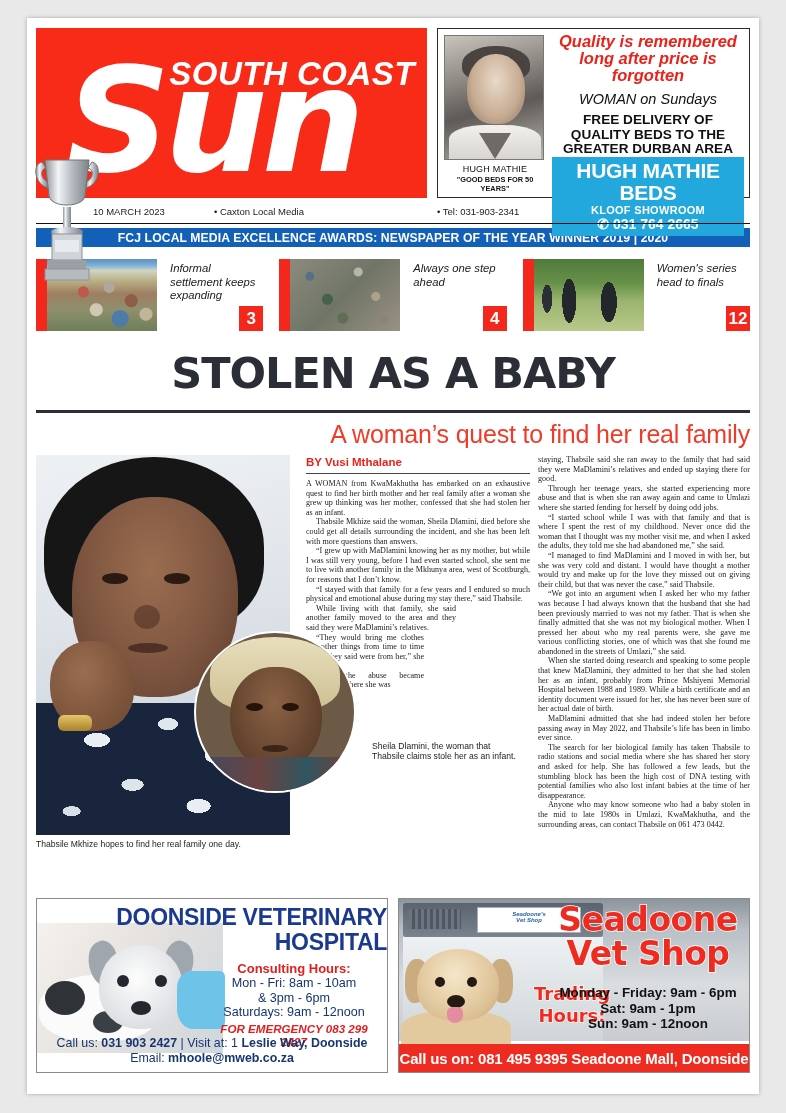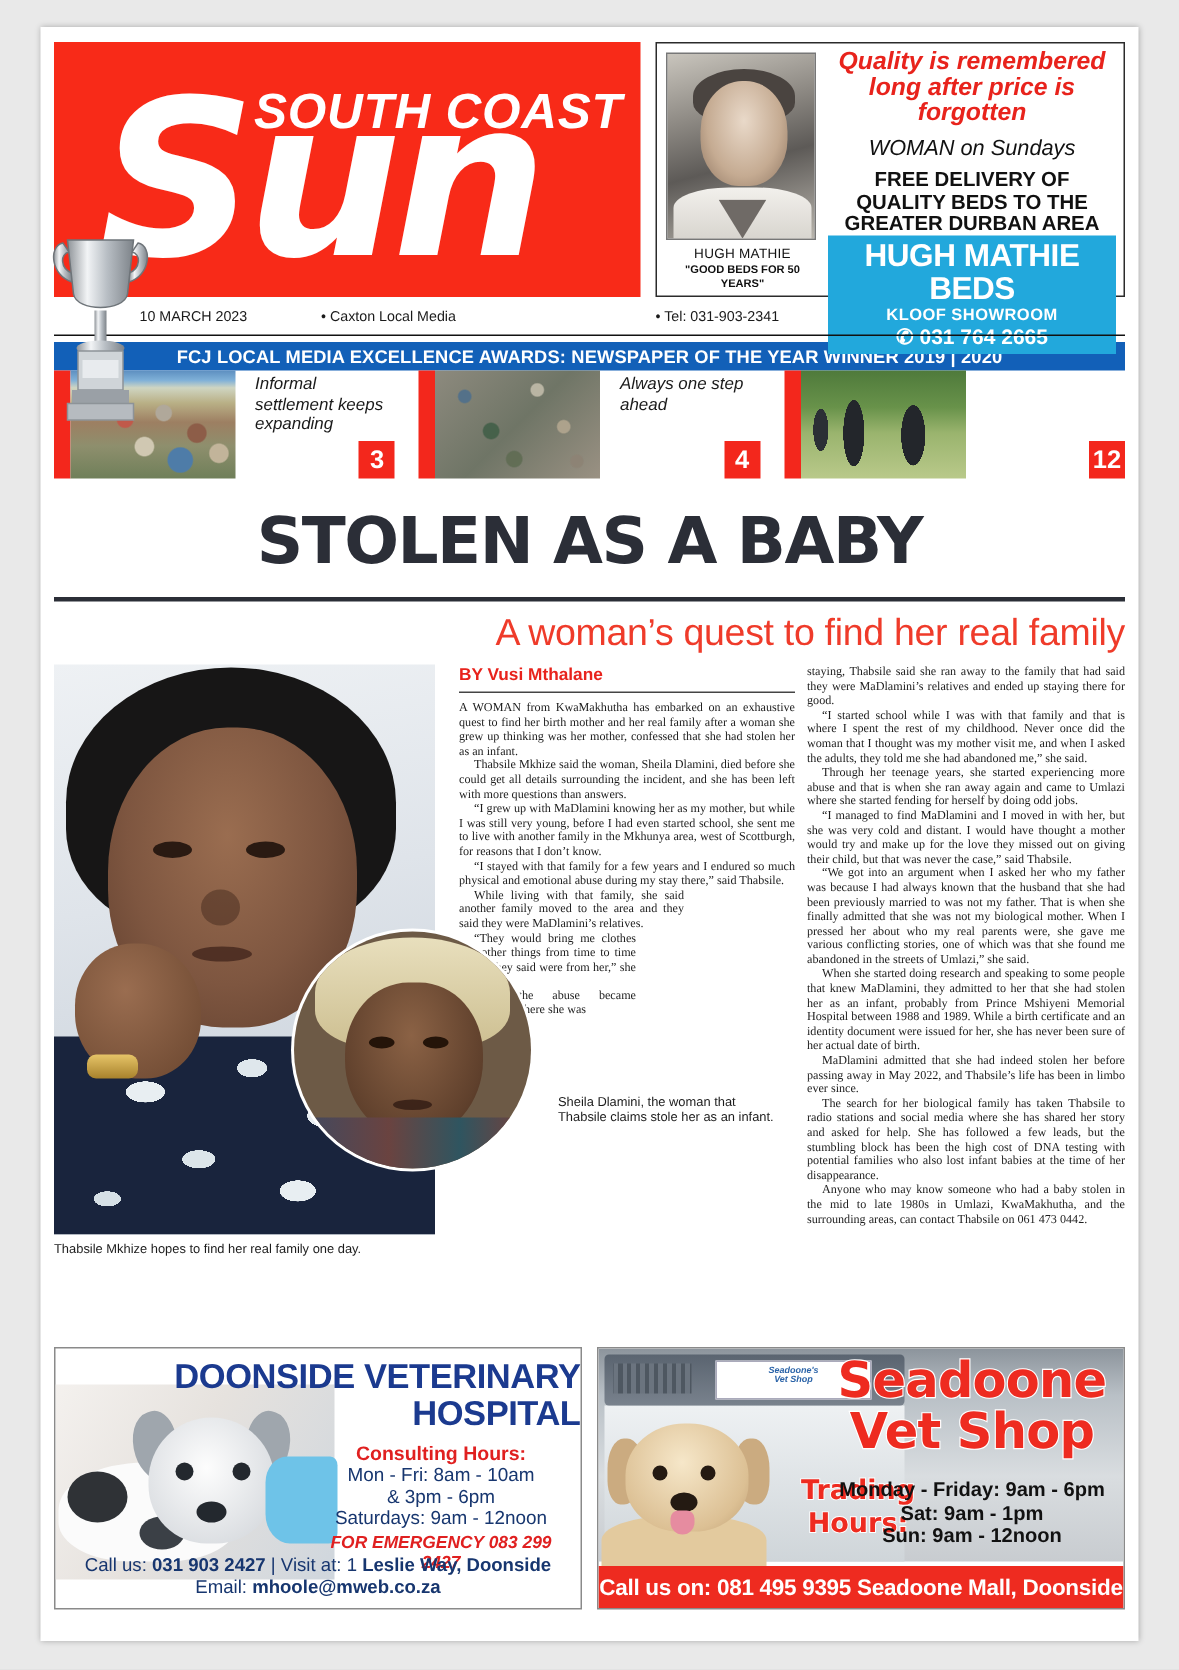--- a/index.html
+++ b/index.html
@@ -97,21 +97,21 @@
   .dl-tel{left:401px;}
 
   
   .awards{
     margin-top:4px;height:19px;background:#1260b8;color:#fff;
     display:flex;align-items:center;justify-content:center;
     font-weight:bold;font-size:12.2px;letter-spacing:.1px;
   }
 
   
-  .teasers{display:flex;margin-top:0;height:72px;}
+  .teasers{display:flex;margin-top:12px;height:72px;}
   .teaser{flex:1;display:flex;position:relative;}
   .teaser + .teaser{margin-left:16px;}
   .t-bar{width:11px;background:#f3271c;}
   .t-img{width:110px;height:72px;overflow:hidden;position:relative;}
   .t-txt{
     flex:1;padding:3px 0 0 13px;font-style:italic;font-size:11.3px;
     line-height:13.5px;color:#1a1a1a;
   }
   .t-num{
     position:absolute;right:0;bottom:0;width:24px;height:25px;background:#f3271c;
@@ -422,20 +422,21 @@
      </div>
      <div class="teaser">
        <div class="t-bar"></div>
        <div class="t-img img-rubble"></div>
        <div class="t-txt">Always one step ahead</div>
        <div class="t-num">4</div>
      </div>
      <div class="teaser">
        <div class="t-bar"></div>
        <div class="t-img img-cricket"></div>
+       <div class="t-txt">Women's series head to finals</div>
        <div class="t-num">12</div>
      </div>
    </div>
 
    <div class="headline">STOLEN AS A BABY</div>
    <div class="hl-rule"></div>
    <div class="subhead">A woman’s quest to find her real family</div>
 
    <div class="article">
 
@@ -470,22 +471,22 @@
        <div class="ip-face"></div>
        <div class="ip-eye l"></div>
             <div class="ip-eye r"></div>
        <div class="ip-mouth"></div>
        <div class="ip-collar"></div>
      </div>
      <div class="inset-cap">Sheila Dlamini, the woman that Thabsile claims stole her as an infant.</div>
 
      <div class="col col2">
        <p class="first">staying, Thabsile said she ran away to the family that had said they were MaDlamini’s relatives and ended up staying there for good.</p>
+       <p>Through her teenage years, she started experiencing more abuse and that is when she ran away again and came to Umlazi where she started fending for herself by doing odd jobs.</p>
        <p>“I started school while I was with that family and that is where I spent the rest of my childhood. Never once did the woman that I thought was my mother visit me, and when I asked the adults, they told me she had abandoned me,” she said.</p>
-       <p>Through her teenage years, she started experiencing more abuse and that is when she ran away again and came to Umlazi where she started fending for herself by doing odd jobs.</p>
        <p>“I managed to find MaDlamini and I moved in with her, but she was very cold and distant. I would have thought a mother would try and make up for the love they missed out on giving their child, but that was never the case,” said Thabsile.</p>
        <p>“We got into an argument when I asked her who my father was because I had always known that the husband that she had been previously married to was not my father. That is when she finally admitted that she was not my biological mother. When I pressed her about who my real parents were, she gave me various conflicting stories, one of which was that she found me abandoned in the streets of Umlazi,” she said.</p>
        <p>When she started doing research and speaking to some people that knew MaDlamini, they admitted to her that she had stolen her as an infant, probably from Prince Mshiyeni Memorial Hospital between 1988 and 1989. While a birth certificate and an identity document were issued for her, she has never been sure of her actual date of birth.</p>
        <p>MaDlamini admitted that she had indeed stolen her before passing away in May 2022, and Thabsile’s life has been in limbo ever since.</p>
        <p>The search for her biological family has taken Thabsile to radio stations and social media where she has shared her story and asked for help. She has followed a few leads, but the stumbling block has been the high cost of DNA testing with potential families who also lost infant babies at the time of her disappearance.</p>
        <p>Anyone who may know someone who had a baby stolen in the mid to late 1980s in Umlazi, KwaMakhutha, and the surrounding areas, can contact Thabsile on 061 473 0442.</p>
      </div>
 
      <div class="main-cap">Thabsile Mkhize hopes to find her real family one day.</div>
    </div>

